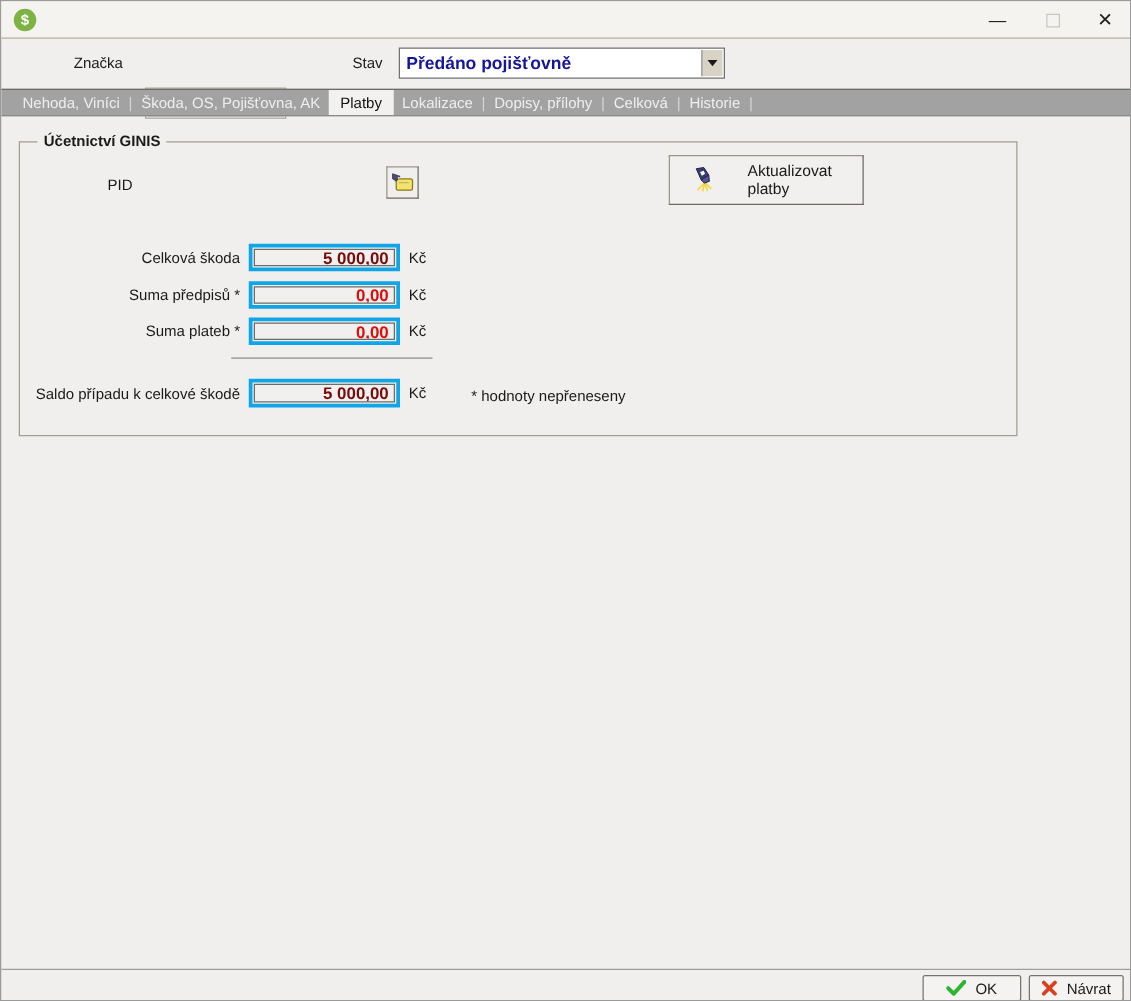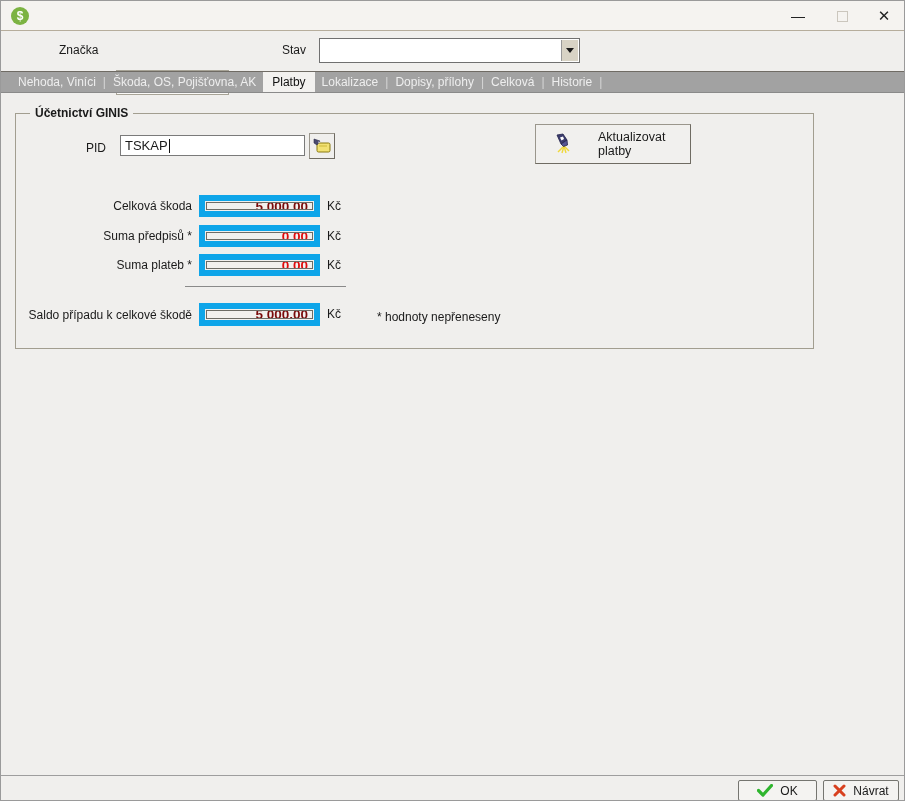--- a/index.html
+++ b/index.html
@@ -131,21 +131,21 @@
     display: flex; align-items: center; justify-content: flex-start;
     gap: 22px; padding-left: 18px;
     font-size: 12.5px; cursor: default;
   }
   .money-label {
     position: absolute; left: 0; width: 176px; text-align: right;
     font-size: 12px; white-space: nowrap;
   }
   .money-field {
     position: absolute; left: 183px; width: 121px; height: 22px;
-    border: 6px solid #0ea5e9; background: #f1f0ee;
+    border: 3px solid #0ea5e9; background: #f1f0ee;
   }
   .money-field .sunken-inner { font-size: 13.5px; background: #f1f0ee; }
   .unit { position: absolute; left: 311px; font-size: 12px; }
   .sum-line {
     position: absolute; left: 169px; top: 172px; width: 161px; height: 0;
     border-top: 1px solid #8a8a8a;
   }
   .note { position: absolute; left: 361px; top: 196px; font-size: 12px; white-space: nowrap; }
   
   .footer-line {
@@ -175,20 +175,21 @@
     </div>
     <div class="win-btn close">✕</div>
   </div>
 
   <div class="hdr-label" style="left:14px; top:42px;margin-left:44px;">Značka</div>
   <div class="sunken-field" style="left:115px; top:37px; width:113px; height:25px;margin-top:32px;">
     <div class="sunken-inner navy">12600385</div>
   </div>
   <div class="hdr-label" style="left:281px; top:42px;">Stav</div>
   <div class="dropdown">
+    <div class="dd-text navy">Předáno pojišťovně</div>
     <div class="dd-btn">
       <span class="dd-arrow"></span>
     </div>
   </div>
 
   <div class="tabstrip">
     <div class="tab">Nehoda, Viníci</div>
     <div class="tab-sep">|</div>
     <div class="tab">Škoda, OS, Pojišťovna, AK</div>
     <div class="tab active">Platby</div>
@@ -199,24 +200,20 @@
     <div class="tab">Celková</div>
     <div class="tab-sep">|</div>
     <div class="tab">Historie</div>
     <div class="tab-sep">|</div>
   </div>
 
   <div class="groupbox">
     <div class="groupbox-title">Účetnictví GINIS</div>
 
     <div class="pid-label">PID</div>
-    <div class="pid-input">
-      <span>TSKAP</span>
-      <span class="caret"></span>
-    </div>
     <div class="icon-btn">
       <span>
         <svg width="19" height="16" viewBox="0 0 19 16">
           <rect x="4" y="5" width="13" height="9" rx="1.5" fill="#f2e273" stroke="#8a7a10" stroke-width="1"></rect>
           <line x1="6" y1="8" x2="14" y2="8" stroke="#cdb93a" stroke-width="1"></line>
           <polygon points="1,1 7,3 4,7 1,5" fill="#4a4a6e" stroke="#2c2c4a" stroke-width="0.6"></polygon>
           <polygon points="5.2,3.4 6.8,4 5.8,5.4" fill="#ffffff"></polygon>
         </svg>
       </span>
     </div>

